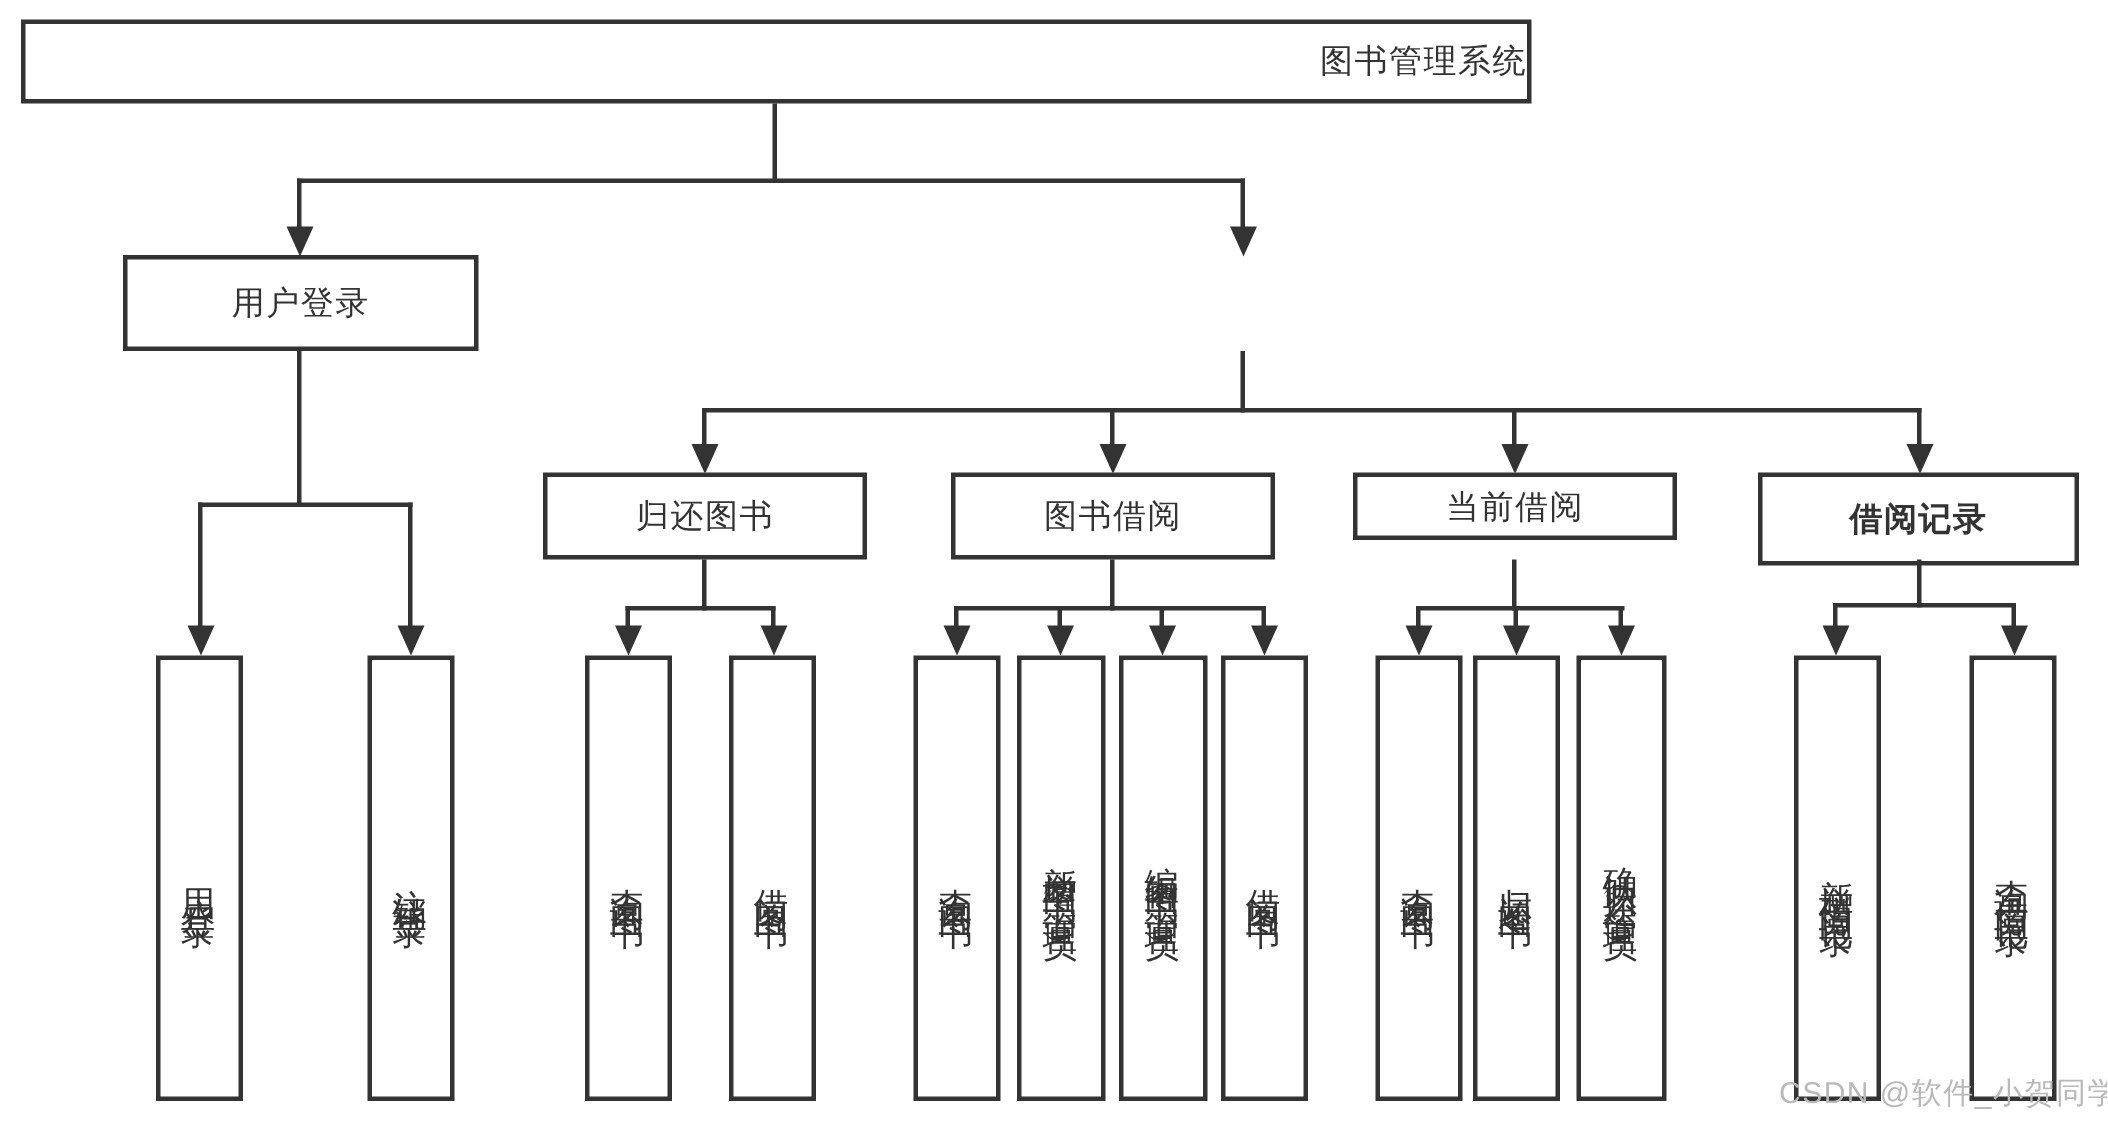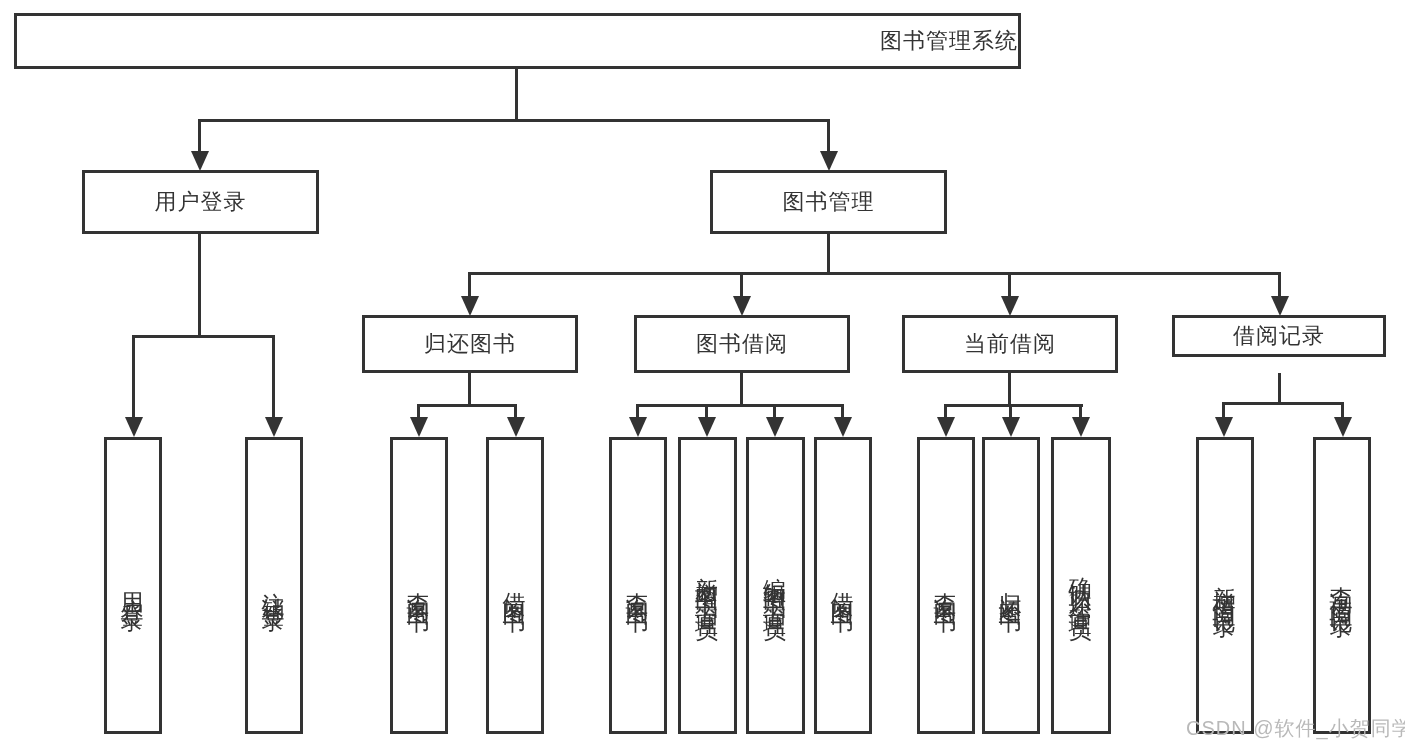--- a/index.html
+++ b/index.html
@@ -61,23 +61,20 @@
   <div class="vline" style="left:515px;top:69px;height:52px;"></div>
   <div class="hline" style="left:198px;top:119px;width:632px;"></div>
   <div class="vline" style="left:198px;top:119px;height:34px;"></div>
   <div class="arrow" style="left:191px;top:151px;"></div>
   <div class="vline" style="left:827px;top:119px;height:34px;"></div>
   <div class="arrow" style="left:820px;top:151px;"></div>
 
   <div class="box hbox" style="left:82px;top:170px;width:237px;height:64px;">
     <span>用户登录</span>
   </div>
-  <div class="box hbox" style="left:710px;top:170px;width:237px;height:64px;">
-    <span>图书管理</span>
-  </div>
 
   <div class="vline" style="left:198px;top:234px;height:103px;"></div>
   <div class="hline" style="left:132px;top:335px;width:143px;"></div>
   <div class="vline" style="left:132px;top:335px;height:84px;"></div>
   <div class="arrow" style="left:125px;top:417px;"></div>
   <div class="vline" style="left:272px;top:335px;height:84px;"></div>
   <div class="arrow" style="left:265px;top:417px;"></div>
 
   <div class="vline" style="left:827px;top:234px;height:41px;"></div>
   <div class="hline" style="left:468px;top:272px;width:813px;"></div>
@@ -89,24 +86,24 @@
   <div class="arrow" style="left:1001px;top:296px;"></div>
   <div class="vline" style="left:1278px;top:272px;height:26px;"></div>
   <div class="arrow" style="left:1271px;top:296px;"></div>
 
   <div class="box hbox" style="left:362px;top:315px;width:216px;height:58px;">
     <span>归还图书</span>
   </div>
   <div class="box hbox" style="left:634px;top:315px;width:216px;height:58px;">
     <span>图书借阅</span>
   </div>
-  <div class="box hbox" style="left:902px;top:315px;width:216px;height:58px;">
+  <div class="box hbox" style="left:902px;top:315px;width:216px;height:45px;">
     <span>当前借阅</span>
   </div>
-  <div class="box hbox" style="left:1172px;top:315px;width:214px;height:42px;">
+  <div class="box hbox" style="left:1172px;top:315px;width:214px;height:62px;font-weight:bold;">
     <span>借阅记录</span>
   </div>
 
   <div class="vline" style="left:468px;top:373px;height:34px;"></div>
   <div class="hline" style="left:417px;top:404px;width:100px;"></div>
   <div class="vline" style="left:417px;top:404px;height:16px;"></div>
   <div class="arrow" style="left:410px;top:417px;"></div>
   <div class="vline" style="left:514px;top:404px;height:16px;"></div>
   <div class="arrow" style="left:507px;top:417px;"></div>
 

